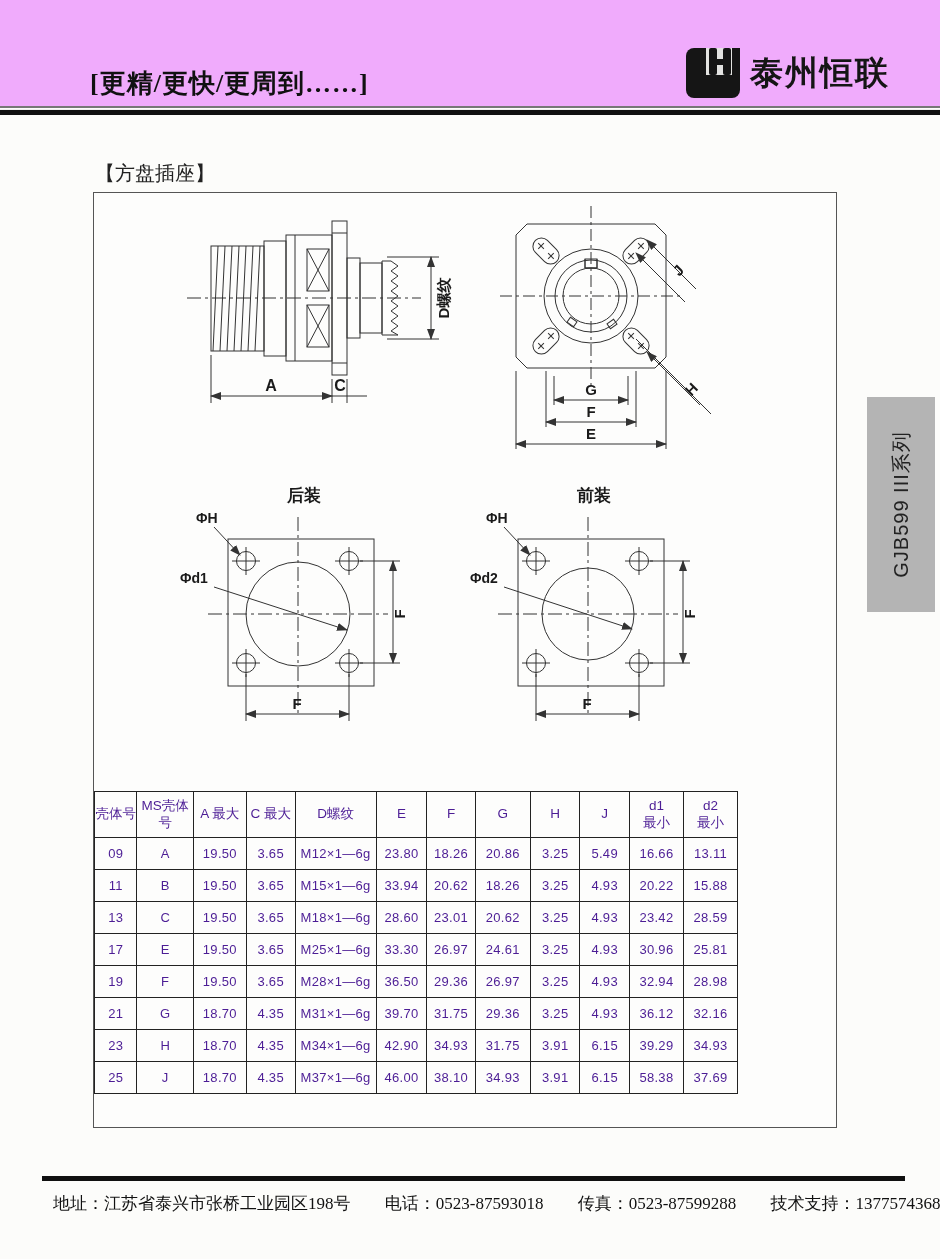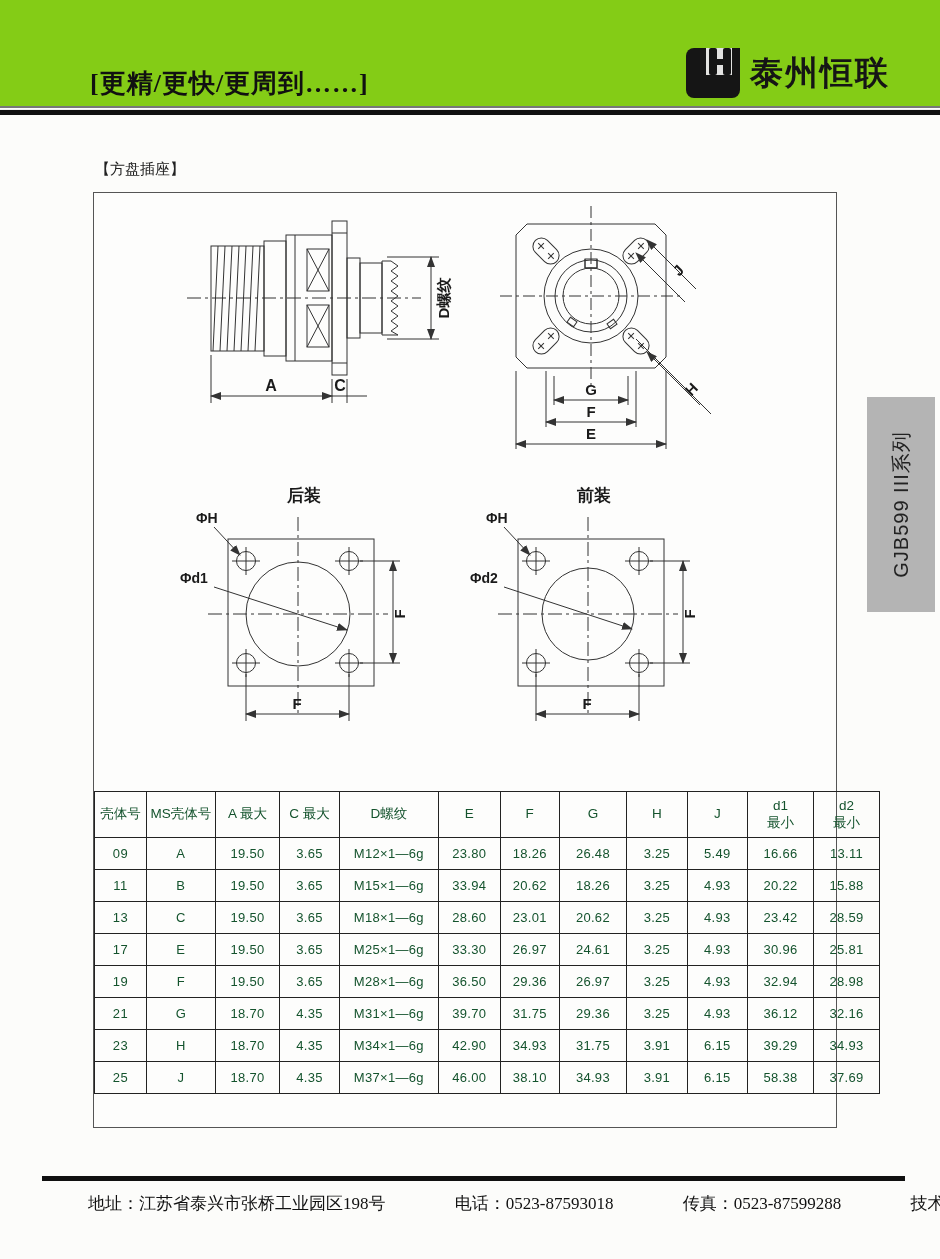--- a/index.html
+++ b/index.html
@@ -5,71 +5,71 @@
   * { margin:0; padding:0; box-sizing:border-box; }
   html,body { background:#ffffff; }
   #page {
     position:relative; width:940px; height:1259px;
     background:#fcfcfa; overflow:hidden;
     font-family:"Liberation Sans", sans-serif; color:#1a1a1a;
   }
   
   #header {
     position:absolute; left:0; top:0; width:940px; height:106px;
-    background:#84cc16;
+    background:#f0abfc;
   }
   .hdr-rule1 { position:absolute; left:0; top:106px; width:940px; height:2px; background:#777; }
   .hdr-rule2 { position:absolute; left:0; top:109px; width:940px; height:1px; background:#efefee; }
   .hdr-rule3 { position:absolute; left:0; top:110px; width:940px; height:5px; background:#101010; }
   .slogan {
     position:absolute; left:90px; top:66px;
     font-family:"Liberation Serif", serif; font-weight:bold;
     font-size:26px; letter-spacing:1px; color:#111;
   }
   .brand-wrap { position:absolute; right:50px; top:48px; display:flex; align-items:center;text-align:right; }
   .brand-mark { width:54px; height:50px; margin-right:10px; }
   .brand-name {
     font-size:33px; font-weight:bold; letter-spacing:2px; color:#151515;
     font-family:"Liberation Sans", sans-serif;
   }
   
-  .section-title { position:absolute; left:95px; top:160px; font-size:15px; color:#222; }
+  .section-title { position:absolute; left:95px; top:160px; font-size:20px; color:#222; }
   #content-box {
     position:absolute; left:93px; top:192px; width:744px; height:936px;
     border:1px solid #555; background:#fdfdfc;
   }
   .svg-abs { position:absolute; }
   
   #side-tab {
     position:absolute; left:867px; top:397px; width:68px; height:215px;
     background:#b4b4b4; display:flex; align-items:center; justify-content:center;
   }
   #side-tab span {
     transform:rotate(-90deg); white-space:nowrap;
     font-size:20px; color:#222; letter-spacing:1px;
   }
   
   #spec-table {
-    position:absolute; left:0px; top:598px; width:786px;
+    position:absolute; left:0px; top:598px; width:644px;
     border-collapse:collapse; table-layout:fixed;
-    font-size:13px; color:#14532d;
+    font-size:13px; color:#4c1d95;
   }
   #spec-table th, #spec-table td {
     border:1px solid #222; text-align:center; vertical-align:middle;
     font-weight:normal; overflow:hidden;
   }
   #spec-table th { height:46px; font-size:13.5px; line-height:1.25; }
   #spec-table td { height:32px; letter-spacing:0.3px; }
   
   #footer-bar { position:absolute; left:42px; top:1176px; width:863px; height:5px; background:#101010; }
   #footer-text {
     position:absolute; left:53px; top:1192px; width:860px;
     font-family:"Liberation Serif", serif; font-size:17px; color:#111; white-space:nowrap;
   }
-  #footer-text span { margin-right:30px;margin-left:35px; }
+  #footer-text span { margin-right:30px; }
   
   svg text { font-family:"Liberation Sans", sans-serif; fill:#1a1a1a; }
   .dwg line, .dwg path, .dwg rect, .dwg circle, .dwg polygon, .dwg polyline {
     stroke:#333; fill:none; stroke-width:1;
   }
 </style>
 </head>
 <body>
 
 <div id="page">
@@ -331,21 +331,21 @@
       </thead>
       <tbody>
           <tr>
             <td>09</td>
             <td>A</td>
             <td>19.50</td>
             <td>3.65</td>
             <td>M12×1—6g</td>
             <td>23.80</td>
             <td>18.26</td>
-            <td>26.48</td>
+            <td>20.86</td>
             <td>3.25</td>
             <td>5.49</td>
             <td>16.66</td>
             <td>13.11</td>
           </tr>
           <tr>
             <td>11</td>
             <td>B</td>
             <td>19.50</td>
             <td>3.65</td>

